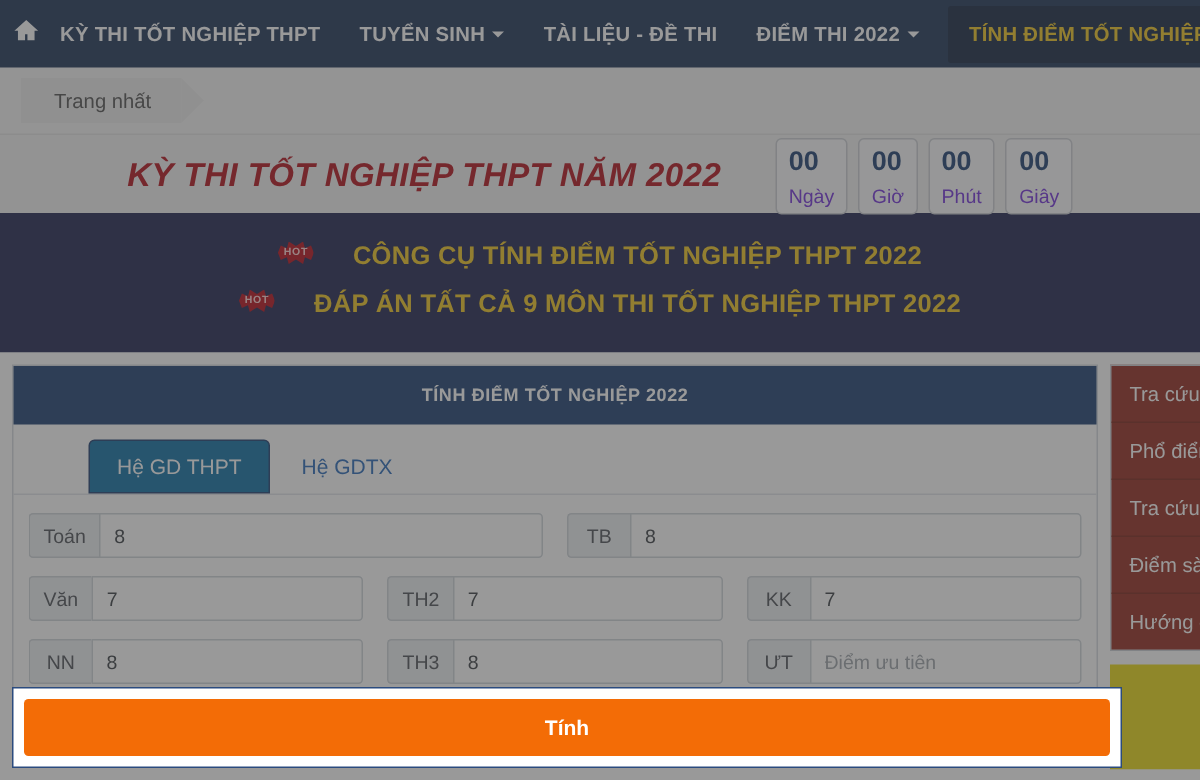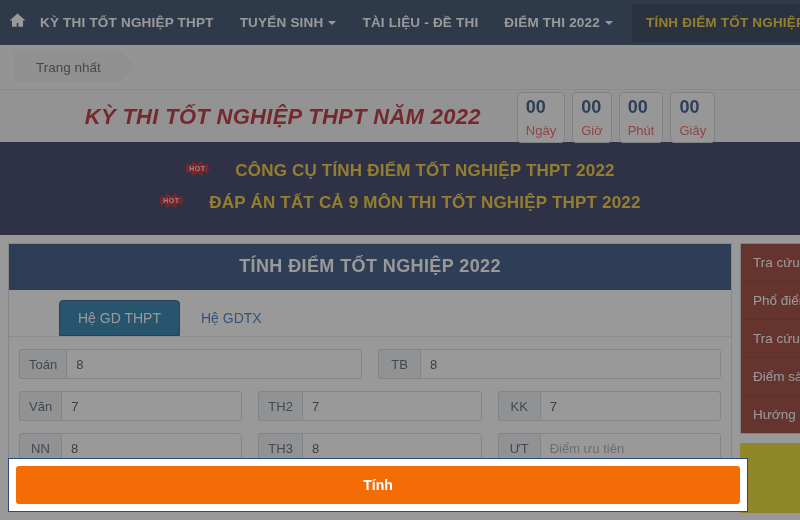--- a/index.html
+++ b/index.html
@@ -119,21 +119,21 @@
     border: 1px solid #c9ccd2;
     background: #fafbfc;
     border-radius: 4px;
     padding: 4px 8px;
     display: flex;
     align-items: baseline;
     gap: 5px;
     flex-direction: column;
   }
   .cd-num { color: #12366b; font-size: 18px; font-weight: bold; }
-  .cd-lbl { color: #ef4444; font-size: 13px; }
+  .cd-lbl { color: #6d28d9; font-size: 13px; }
 
   
   .banner {
     background: #151a47;
     padding: 13px 0 16px 0;
   }
   .banner-row {
     display: flex;
     align-items: flex-start;
     justify-content: center;
@@ -174,21 +174,21 @@
 
   
   .panel {
     border: 1px solid #d3d8de;
     background: #ffffff;
   }
   .panel-head {
     background: #12366b;
     color: #ffffff;
     text-align: center;
-    font-size: 18px;
+    font-size: 12px;
     font-weight: bold;
     letter-spacing: .4px;
     padding: 12px 0 13px 0;
     text-transform: uppercase;
   }
   .tabs {
     display: flex;
     align-items: flex-end;
     padding: 10px 10px 0 10px;
     border-bottom: 1px solid #dfe3e8;

